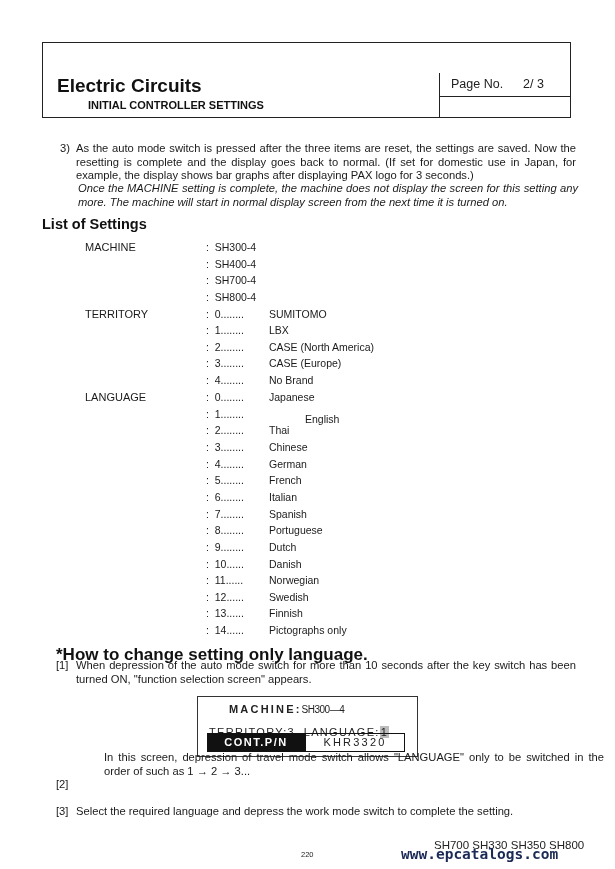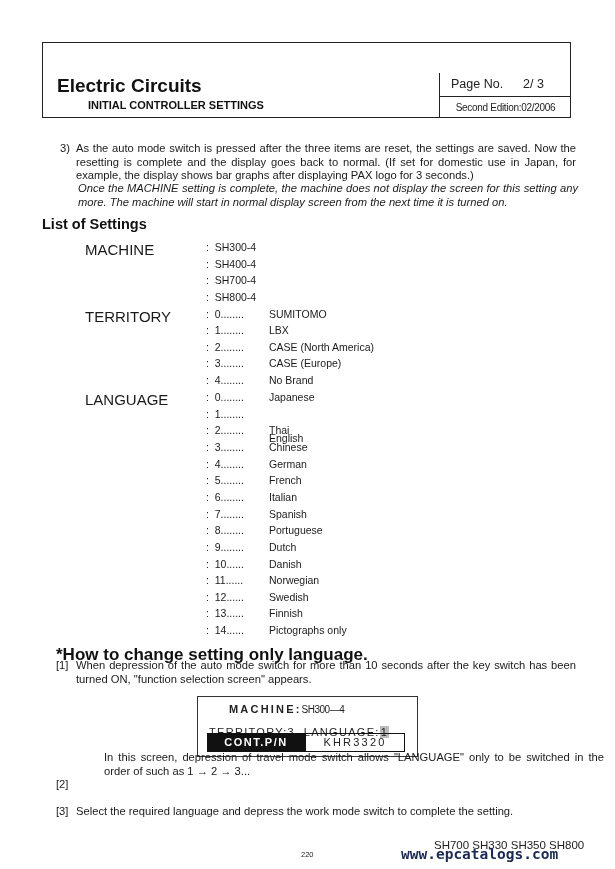--- a/index.html
+++ b/index.html
@@ -22,21 +22,21 @@
   #hdr .edition { position: absolute; left: 397px; top: 54px; width: 131px; height: 21px; line-height: 21px;
                   text-align: center; font-size: 10px; color: #222; letter-spacing: -0.3px; }
 
   .para { font-size: 11.2px; line-height: 13.6px; color: #1a1a1a; }
   #p3num { left: 60px; top: 142px; }
   #p3 { left: 76px; top: 142px; width: 500px; text-align: justify; }
   #p3b { left: 78px; top: 182px; width: 500px; font-style: italic; }
 
   #listhead { left: 42px; top: 216px; font-size: 14.5px; font-weight: bold; color: #111; }
 
-  .set-label { position: absolute; left: 85px; font-size: 15px; color: #1a1a1a; }
+  .set-label { position: absolute; left: 85px; font-size: 11px; color: #1a1a1a; }
   .set-code { position: absolute; left: 206px; font-size: 10.5px; color: #1a1a1a; white-space: pre; }
   .set-val { position: absolute; left: 269px; font-size: 10.5px; color: #1a1a1a; }
 
   #howto { left: 56px; top: 645px; font-size: 17px; font-weight: bold; color: #111; }
   .step-num { position: absolute; font-size: 11.2px; line-height: 13.6px; }
 
   
   #disp { left: 197px; top: 696px; width: 221px; height: 61px; border: 1px solid #333; box-sizing: border-box; }
   #disp .l1 { position: absolute; left: 31px; top: 6px; font-size: 11px; letter-spacing: 2.2px; font-weight: bold; color: #222; }
   #disp .l1 .v { font-weight: normal; letter-spacing: -0.5px; font-size: 10px; }
@@ -55,21 +55,20 @@
 </head>
 <body>
 
 <div id="hdr" class="abs">
   <div class="vdiv2"></div>
   <div class="hdiv2"></div>
   <div class="title">Electric Circuits</div>
   <div class="subtitle">INITIAL CONTROLLER SETTINGS</div>
   <div class="pageno">Page No.</div>
   <div class="pageval">2/ 3</div>
-  <div class="edition">Second Edition:02/2006</div>
 </div>
 
 <div id="p3num" class="abs para">3)</div>
 <div id="p3" class="abs para">As the auto mode switch is pressed after the three items are reset, the settings are saved. Now the resetting is complete and the display goes back to normal. (If set for domestic use in Japan, for example, the display shows bar graphs after displaying PAX logo for 3 seconds.)</div>
 <div id="p3b" class="abs para" style="top:182px; text-align:justify;">Once the MACHINE setting is complete, the machine does not display the screen for this setting any more. The machine will start in normal display screen from the next time it is turned on.</div>
 
 <div id="listhead" class="abs">List of Settings</div>
 
 <div id="settings-list">
 
@@ -89,21 +88,21 @@
   <div class="set-code" style="top:357px;">:  3........</div>
   <div class="set-val" style="top:357px;text-align:center;">CASE (Europe)</div>
   <div class="set-code" style="top:374px;">:  4........</div>
   <div class="set-val" style="top:374px;">No Brand</div>
 
   <div class="set-label" style="top:391px;">LANGUAGE</div>
   <div id="lang-rows">
       <div class="set-code" style="top: 391px;">:  0........</div>
       <div class="set-val" style="top: 391px;">Japanese</div>
       <div class="set-code" style="top: 408px;">:  1........</div>
-      <div class="set-val" style="top: 432px;">English</div>
+      <div class="set-val" style="top: 413px; margin-left: 36px;">English</div>
       <div class="set-code" style="top: 424px;">:  2........</div>
       <div class="set-val" style="top: 424px;">Thai</div>
       <div class="set-code" style="top: 441px;">:  3........</div>
       <div class="set-val" style="top: 441px;">Chinese</div>
       <div class="set-code" style="top: 458px;">:  4........</div>
       <div class="set-val" style="top: 458px;">German</div>
       <div class="set-code" style="top: 474px;">:  5........</div>
       <div class="set-val" style="top: 474px;">French</div>
       <div class="set-code" style="top: 491px;">:  6........</div>
       <div class="set-val" style="top: 491px;">Italian</div>

